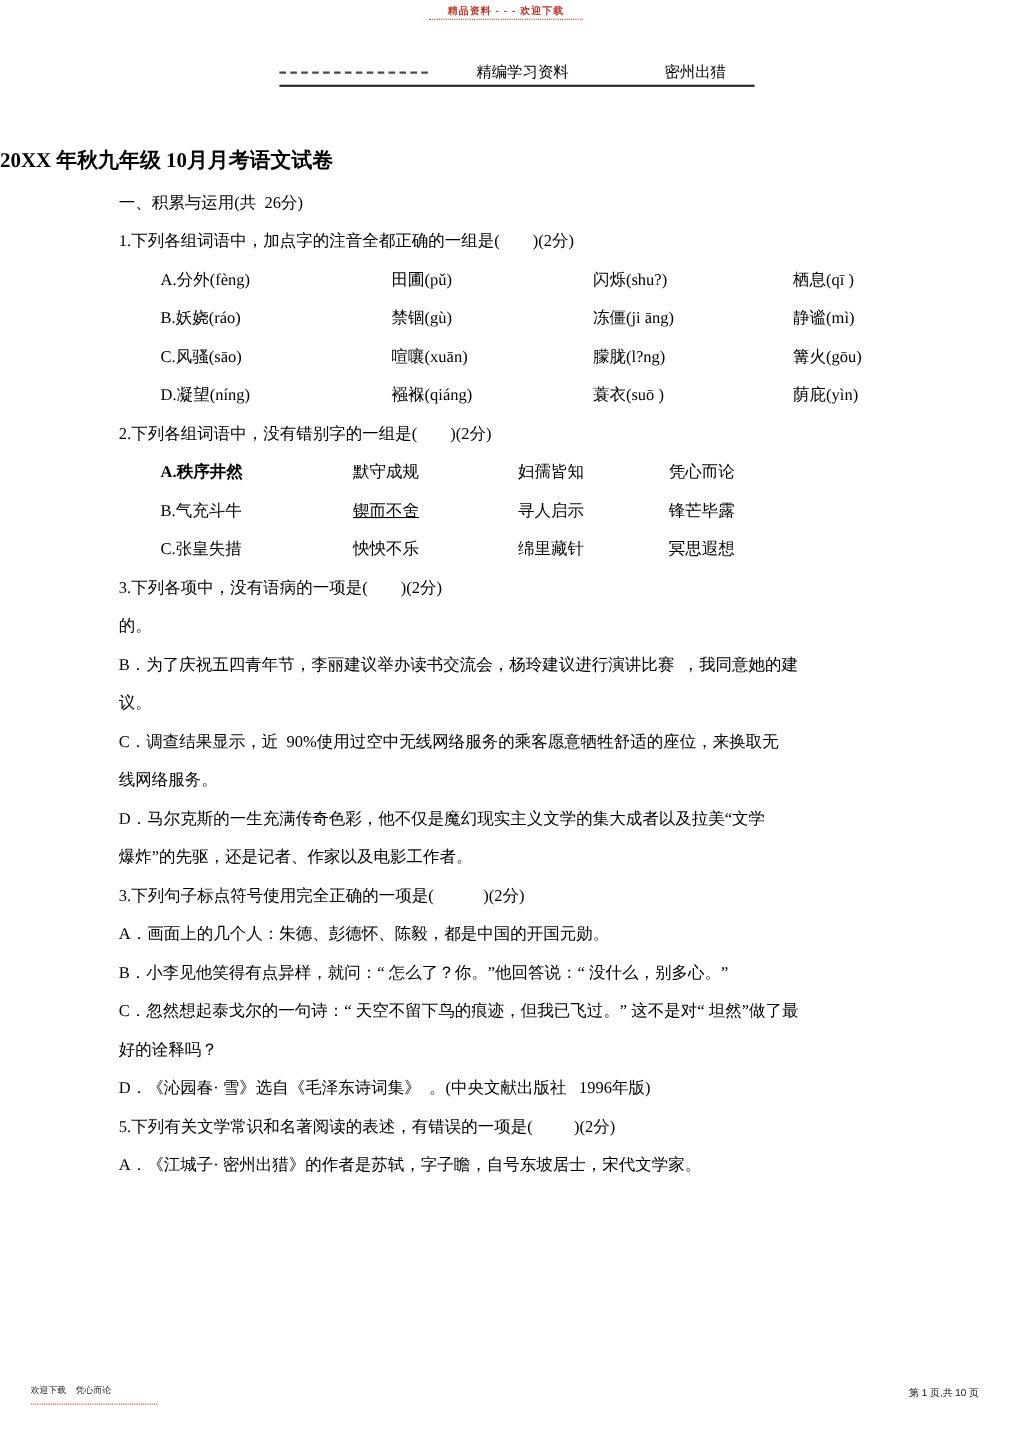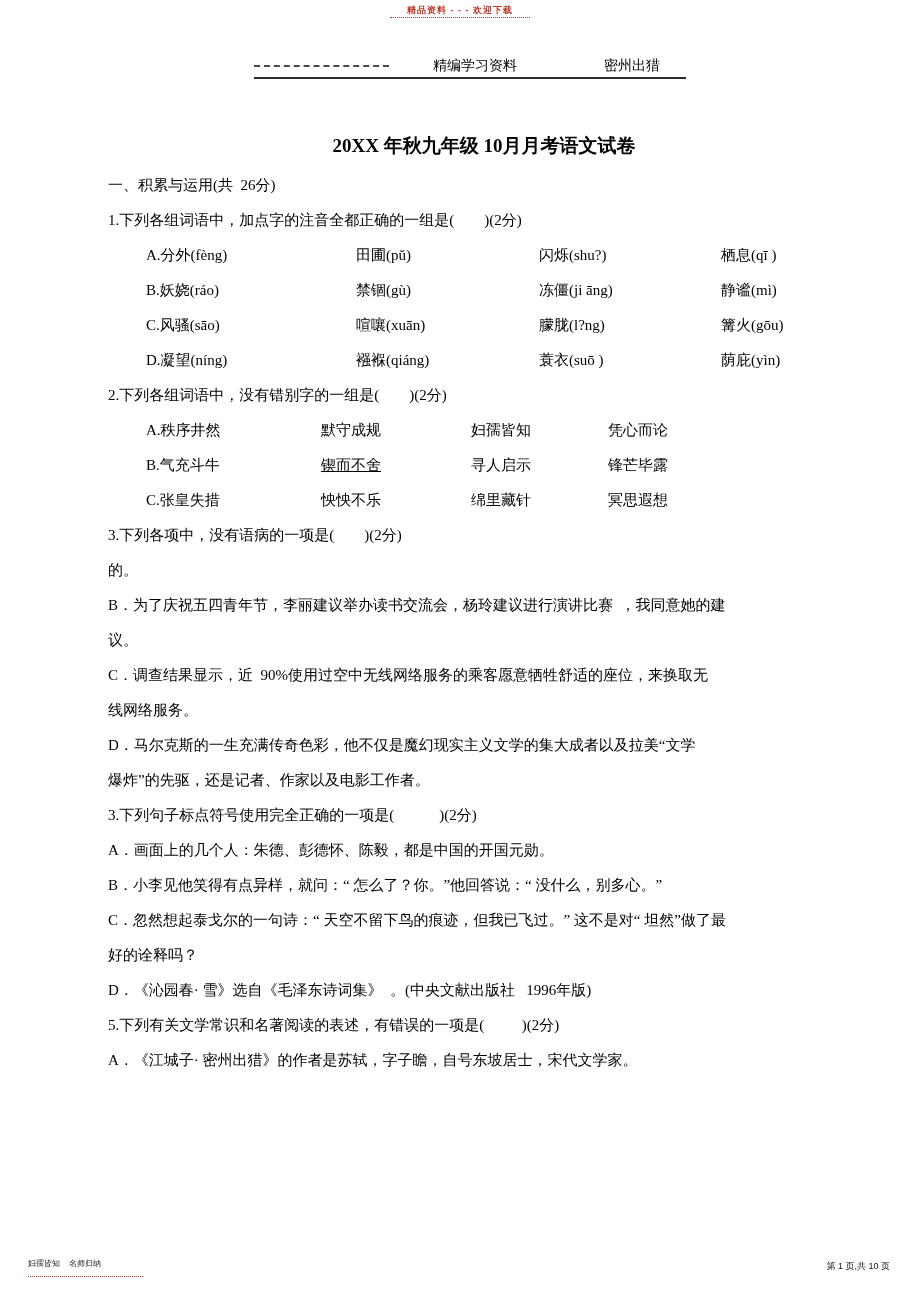--- a/index.html
+++ b/index.html
@@ -63,25 +63,23 @@
     font-family: "Liberation Sans", "DejaVu Sans", sans-serif;
     margin-right: 26px;
     white-space: pre;
   }
 
   
   .doc-title {
     position: absolute;
     top: 133px;
     left: 0; right: 0;
-    text-align: center;
     font-size: 19px;
     font-weight: bold;
     white-space: pre;
-    padding-left: 48px;
   }
 
   
   .doc-body {
     position: absolute;
     top: 168px;
     left: 108px;
     right: 79px;
     font-size: 15px;
   }
@@ -139,36 +137,36 @@
 <div class="doc-title">20XX 年秋九年级 10月月考语文试卷</div>
 
 <div class="doc-body">
     <div class="line">一、积累与运用(共  26分)</div>
     <div class="line">1.下列各组词语中，加点字的注音全都正确的一组是(        )(2分)</div>
     <div class="line"><span class="cell" style="min-width: 172px;">A.分外(fèng)</span><span class="cell" style="min-width: 145px;">田圃(pǔ)</span><span class="cell" style="min-width: 144px;">闪烁(shu?)</span><span class="cell">栖息(qī )</span></div>
     <div class="line"><span class="cell" style="min-width: 172px;">B.妖娆(ráo)</span><span class="cell" style="min-width: 145px;">禁锢(gù)</span><span class="cell" style="min-width: 144px;">冻僵(ji āng)</span><span class="cell">静谧(mì)</span></div>
     <div class="line"><span class="cell" style="min-width: 172px;">C.风骚(sāo)</span><span class="cell" style="min-width: 145px;">喧嚷(xuān)</span><span class="cell" style="min-width: 144px;">朦胧(l?ng)</span><span class="cell">篝火(gōu)</span></div>
     <div class="line"><span class="cell" style="min-width: 172px;">D.凝望(níng)</span><span class="cell" style="min-width: 145px;">襁褓(qiáng)</span><span class="cell" style="min-width: 144px;">蓑衣(suō )</span><span class="cell">荫庇(yìn)</span></div>
     <div class="line">2.下列各组词语中，没有错别字的一组是(        )(2分)</div>
-    <div class="line"><span class="cell" style="min-width: 137px;">A.秩序井然</span><span class="cell" style="min-width: 112px;">默守成规</span><span class="cell" style="min-width: 99px;">妇孺皆知</span><span class="cell">凭心而论</span></div>
+    <div class="line"><span class="cell" style="min-width: 137px; font-weight: bold;">A.秩序井然</span><span class="cell" style="min-width: 112px;">默守成规</span><span class="cell" style="min-width: 99px;">妇孺皆知</span><span class="cell">凭心而论</span></div>
     <div class="line"><span class="cell" style="min-width: 137px;">B.气充斗牛</span><span class="cell" style="min-width: 112px; text-decoration: underline;">锲而不舍</span><span class="cell" style="min-width: 99px;">寻人启示</span><span class="cell">锋芒毕露</span></div>
     <div class="line"><span class="cell" style="min-width: 137px;">C.张皇失措</span><span class="cell" style="min-width: 112px;">怏怏不乐</span><span class="cell" style="min-width: 99px;">绵里藏针</span><span class="cell">冥思遐想</span></div>
     <div class="line">3.下列各项中，没有语病的一项是(        )(2分)</div>
     <div class="line">的。</div>
     <div class="line">B．为了庆祝五四青年节，李丽建议举办读书交流会，杨玲建议进行演讲比赛  ，我同意她的建</div>
     <div class="line">议。</div>
     <div class="line">C．调查结果显示，近  90%使用过空中无线网络服务的乘客愿意牺牲舒适的座位，来换取无</div>
     <div class="line">线网络服务。</div>
     <div class="line">D．马尔克斯的一生充满传奇色彩，他不仅是魔幻现实主义文学的集大成者以及拉美“文学</div>
     <div class="line">爆炸”的先驱，还是记者、作家以及电影工作者。</div>
     <div class="line">3.下列句子标点符号使用完全正确的一项是(            )(2分)</div>
     <div class="line">A．画面上的几个人：朱德、彭德怀、陈毅，都是中国的开国元勋。</div>
     <div class="line">B．小李见他笑得有点异样，就问：“ 怎么了？你。”他回答说：“ 没什么，别多心。”</div>
     <div class="line">C．忽然想起泰戈尔的一句诗：“ 天空不留下鸟的痕迹，但我已飞过。” 这不是对“ 坦然”做了最</div>
     <div class="line">好的诠释吗？</div>
     <div class="line">D．《沁园春· 雪》选自《毛泽东诗词集》  。(中央文献出版社   1996年版)</div>
     <div class="line">5.下列有关文学常识和名著阅读的表述，有错误的一项是(          )(2分)</div>
     <div class="line">A．《江城子· 密州出猎》的作者是苏轼，字子瞻，自号东坡居士，宋代文学家。</div>
   </div>
 
-<div class="footer-left">妇孺皆知    名师归纳</div>
+<div class="footer-left">欢迎下载    凭心而论</div>
 <div class="footer-left-dots"></div>
 <div class="footer-right">第 1 页,共 10 页</div>
 
 </body></html>

